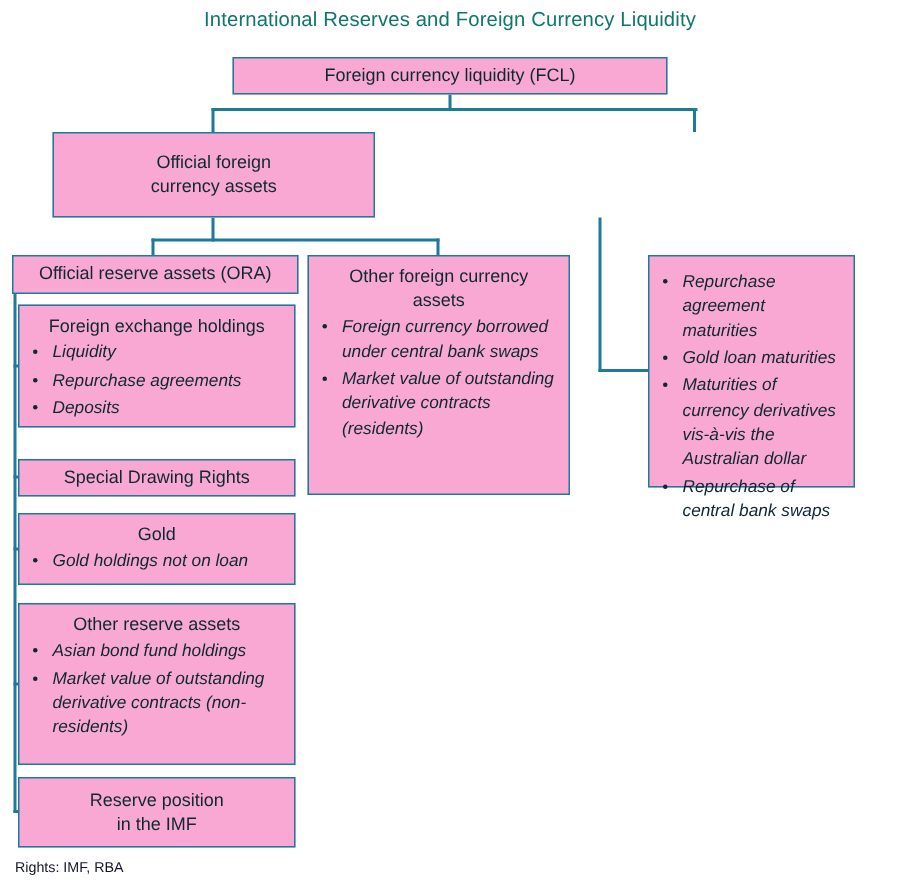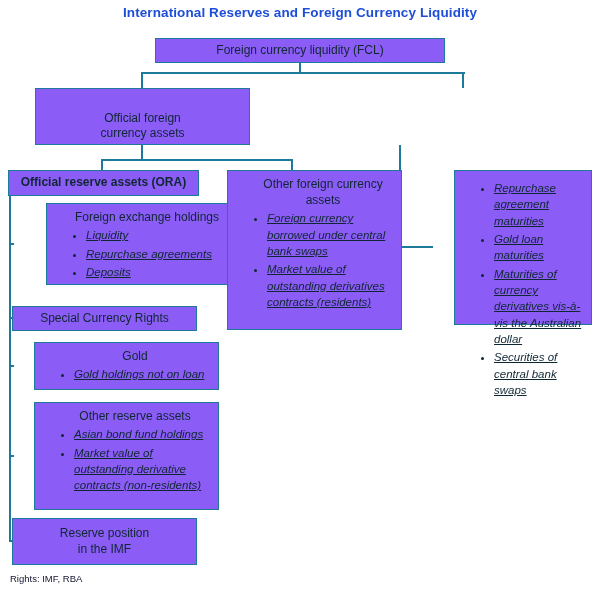--- a/index.html
+++ b/index.html
@@ -8,44 +8,44 @@
     width: 600px; height: 593px;
     font-family: "Liberation Sans", sans-serif;
     color: #0f2733;
   }
   .canvas {
     position: relative; width: 600px; height: 593px;
     background: #ffffff; overflow: hidden;
   }
   .title {
     position: absolute; top: 5px; left: 0; width: 100%;
-    text-align: center; font-size: 13.5px; font-weight: bold;
-    color: #1d4ed8; letter-spacing: 0.1px;
+    text-align: center; font-size: 13.5px; font-weight: normal;
+    color: #0f766e; letter-spacing: 0.1px;
   }
   .box {
     position: absolute;
-    background: #8b5cf6;
+    background: #f9a8d4;
     border: 1.5px solid #1e7a9b;
     color: #0f2733;
   }
   .label-box {
     display: flex; align-items: center; justify-content: center;
     text-align: center; font-size: 12px; line-height: 1.3;
     white-space: pre-line; padding: 2px 4px;
   }
-  .list-box { padding: 5px 6px 4px 23px; font-size: 11.5px; margin-left: 22px; }
+  .list-box { padding: 5px 6px 4px 6px; font-size: 11.5px; }
   .box-header {
     text-align: center; white-space: pre-line;
     line-height: 1.35; font-size: 12px;
   }
   .list-box ul {
     list-style: disc; margin: 2px 0 0 0; padding-left: 16px;
     font-style: italic; line-height: 1.42;
   }
-  .list-box li { margin-bottom: 2px; text-decoration: underline; }
+  .list-box li { margin-bottom: 2px; }
   .conn { position: absolute; background: #1e7a9b; }
   .sources {
     position: absolute; left: 10px; top: 573px;
     font-size: 9.5px; color: #14142e;
   }
 </style>
 </head>
 <body>
 
 <div class="canvas">
@@ -69,41 +69,41 @@
   <div class="conn" style="left:9px; top:455px; width:5px; height:2px;"></div>
   <div class="conn" style="left:9px; top:540px; width:5px; height:2px;"></div>
 
   <div class="conn" style="left:399px; top:145px; width:2px; height:103px;"></div>
   <div class="conn" style="left:399px; top:246px; width:34px; height:2px;"></div>
 
   <div class="box label-box" style="left:155px; top:38px; width:290px; height:25px;">
     <span>Foreign currency liquidity (FCL)</span>
   </div>
 
-  <div class="box label-box" style="left:35px; top:88px; width:215px; height:57px;align-items:flex-end;">
+  <div class="box label-box" style="left:35px; top:88px; width:215px; height:57px;">
     <span>Official foreign
 currency assets</span>
   </div>
 
 
-  <div class="box label-box" style="left:8px; top:170px; width:191px; height:26px;font-weight:bold;">
+  <div class="box label-box" style="left:8px; top:170px; width:191px; height:26px;">
     <span>Official reserve assets (ORA)</span>
   </div>
 
-  <div class="box list-box" style="left:24px; top:203px; width:185px; height:82px;">
+  <div class="box list-box" style="left:12px; top:203px; width:185px; height:82px;">
     <div class="box-header">Foreign exchange holdings</div>
     <ul>
         <li>Liquidity</li>
         <li>Repurchase agreements</li>
         <li>Deposits</li>
       </ul>
   </div>
 
   <div class="box label-box" style="left:12px; top:306px; width:185px; height:25px;">
-    <span>Special Currency Rights</span>
+    <span>Special Drawing Rights</span>
   </div>
 
   <div class="box list-box" style="left:12px; top:342px; width:185px; height:48px;">
     <div class="box-header">Gold</div>
     <ul>
         <li>Gold holdings not on loan</li>
       </ul>
   </div>
 
   <div class="box list-box" style="left:12px; top:402px; width:185px; height:108px;">
@@ -117,28 +117,28 @@
   <div class="box label-box" style="left:12px; top:518px; width:185px; height:47px;">
     <span>Reserve position
 in the IMF</span>
   </div>
 
   <div class="box list-box" style="left:205px; top:170px; width:175px; height:160px;">
     <div class="box-header">Other foreign currency
 assets</div>
     <ul>
         <li>Foreign currency borrowed under central bank swaps</li>
-        <li>Market value of outstanding derivatives contracts (residents)</li>
+        <li>Market value of outstanding derivative contracts (residents)</li>
       </ul>
   </div>
 
   <div class="box list-box" style="left:432px; top:170px; width:138px; height:155px; padding-top:9px;">
     <ul style="margin-top:0;">
         <li>Repurchase agreement maturities</li>
         <li>Gold loan maturities</li>
         <li>Maturities of currency derivatives vis-à-vis the Australian dollar</li>
-        <li>Securities of central bank swaps</li>
+        <li>Repurchase of central bank swaps</li>
       </ul>
   </div>
 
   <div class="sources">Rights: IMF, RBA</div>
 
 </div>
 
 </body></html>

